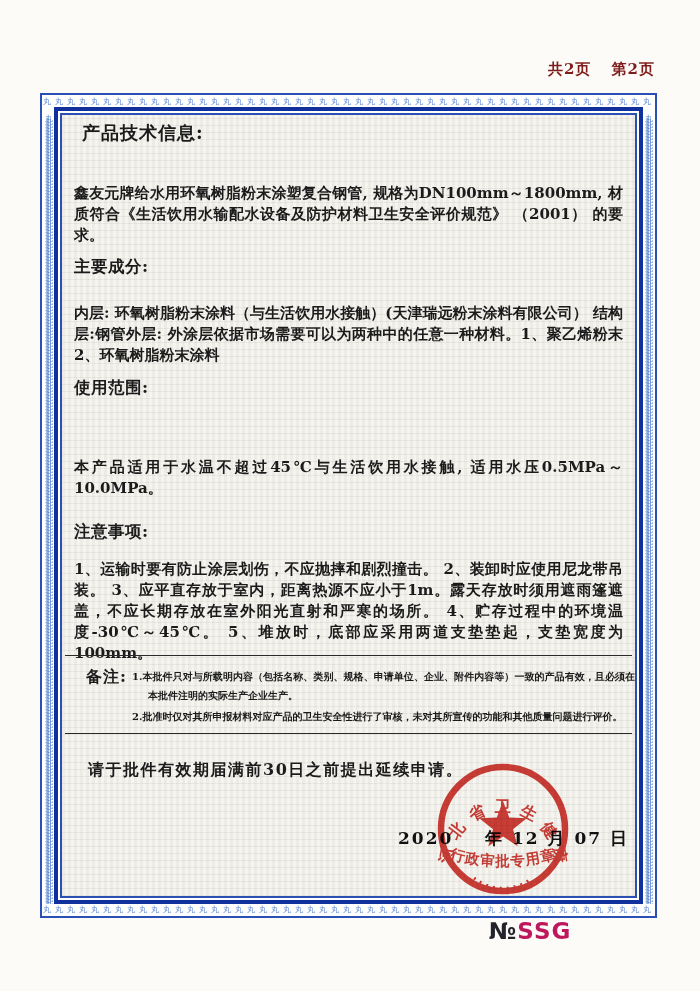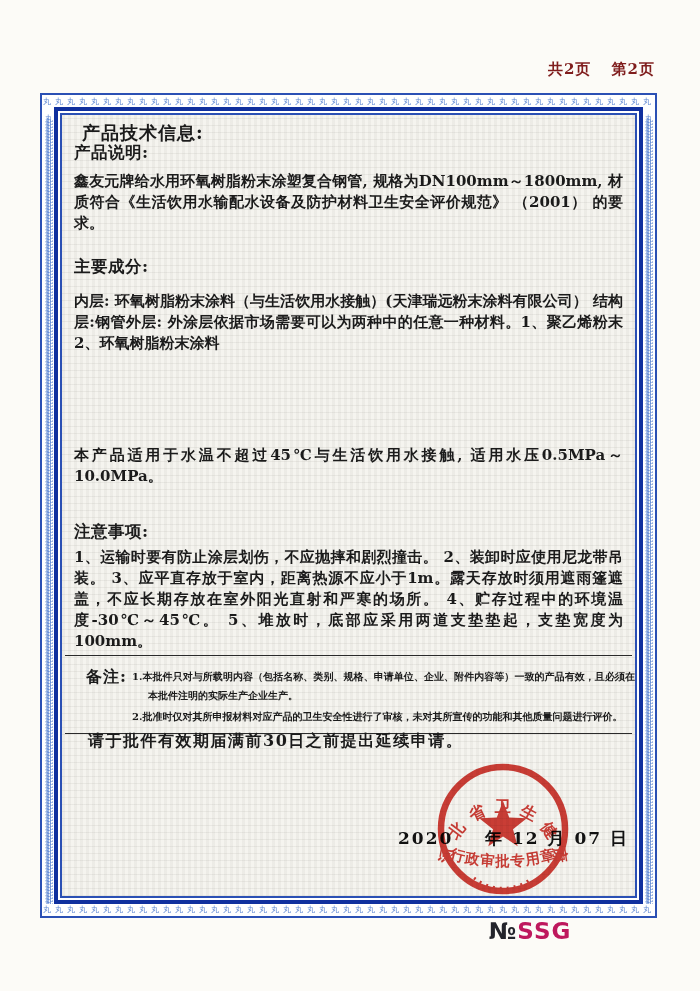--- a/index.html
+++ b/index.html
@@ -56,33 +56,33 @@
     overflow:visible;
   }
   
   .abs{position:absolute;left:12px;right:12px;}
   .doc-title{top:6px;left:20px;font-size:18px;font-weight:bold;letter-spacing:1px;}
   .sec-label{font-size:16.5px;font-weight:bold;letter-spacing:.5px;}
   .lbl-desc{top:27px;}
   .lbl-comp{top:141px;}
   .lbl-scope{top:262px;}
   .lbl-notes{top:406px;}
-  .body-text{font-size:15px;line-height:21px;font-weight:600;text-align:justify;}
+  .body-text{font-size:15px;line-height:21px;font-weight:600;text-align:justify;margin-top:12px;}
   .txt-desc{top:56px;}
   .txt-comp{top:176px;}
   .txt-scope{top:330px;}
   .txt-notes{top:432px;}
   .rule{position:absolute;left:3px;right:3px;height:0;border-top:1.6px solid #2a2a2a;}
   .rule1{top:540px;}
   .rule2{top:618px;}
   .remark{position:absolute;top:552px;left:24px;right:0;display:flex;}
   .remark-label{font-size:16px;font-weight:bold;flex:0 0 46px;letter-spacing:1px;}
   .remark-items{font-size:10px;line-height:19px;font-weight:600;}
   .remark-item{padding-left:16px;text-indent:-16px;margin-bottom:2px;text-align:justify;}
-  .renewal{position:absolute;top:616px;left:26px;font-size:16px;font-weight:bold;letter-spacing:1.5px;}
+  .renewal{position:absolute;top:645px;left:26px;font-size:16px;font-weight:bold;letter-spacing:1.5px;}
   .date-line{
     position:absolute;top:712px;left:336px;
     font-size:17px;font-weight:600;letter-spacing:2px;white-space:pre;color:#111;
   }
   
   .stamp{
     position:absolute;top:629px;left:356px;width:170px;height:170px;
     mix-blend-mode:multiply;opacity:.93;z-index:5;pointer-events:none;
   }
 </style>
@@ -99,26 +99,26 @@
     <div class="gs gs-top">丸丸丸丸丸丸丸丸丸丸丸丸丸丸丸丸丸丸丸丸丸丸丸丸丸丸丸丸丸丸丸丸丸丸丸丸丸丸丸丸丸丸丸丸丸丸丸丸丸丸丸丸丸丸丸丸丸丸丸丸丸丸丸丸丸丸丸丸丸丸丸丸丸丸丸丸丸丸丸丸丸丸丸丸丸丸丸丸丸丸丸丸丸丸丸丸丸丸丸丸丸丸丸丸丸丸丸丸丸丸丸丸丸丸丸丸丸丸丸丸丸丸丸丸丸丸丸丸丸丸丸丸丸丸丸丸丸丸丸丸丸丸丸丸丸丸丸丸丸丸丸丸丸丸丸丸丸丸丸丸丸丸丸丸丸丸丸丸丸丸丸丸丸丸丸丸丸丸丸丸丸丸丸丸丸丸丸丸丸丸丸丸丸丸丸丸丸丸丸丸丸丸丸丸丸丸丸丸丸丸丸丸丸丸丸丸丸丸丸丸丸丸丸丸丸丸丸丸丸丸丸丸丸丸丸丸丸丸丸丸丸丸丸丸丸丸丸丸丸丸丸丸丸丸丸丸丸丸丸丸丸丸丸丸丸丸丸丸丸丸丸丸丸丸丸丸丸丸丸丸丸丸丸丸丸丸丸丸丸丸丸丸丸丸丸丸丸丸丸丸</div>
     <div class="gs gs-bottom">丸丸丸丸丸丸丸丸丸丸丸丸丸丸丸丸丸丸丸丸丸丸丸丸丸丸丸丸丸丸丸丸丸丸丸丸丸丸丸丸丸丸丸丸丸丸丸丸丸丸丸丸丸丸丸丸丸丸丸丸丸丸丸丸丸丸丸丸丸丸丸丸丸丸丸丸丸丸丸丸丸丸丸丸丸丸丸丸丸丸丸丸丸丸丸丸丸丸丸丸丸丸丸丸丸丸丸丸丸丸丸丸丸丸丸丸丸丸丸丸丸丸丸丸丸丸丸丸丸丸丸丸丸丸丸丸丸丸丸丸丸丸丸丸丸丸丸丸丸丸丸丸丸丸丸丸丸丸丸丸丸丸丸丸丸丸丸丸丸丸丸丸丸丸丸丸丸丸丸丸丸丸丸丸丸丸丸丸丸丸丸丸丸丸丸丸丸丸丸丸丸丸丸丸丸丸丸丸丸丸丸丸丸丸丸丸丸丸丸丸丸丸丸丸丸丸丸丸丸丸丸丸丸丸丸丸丸丸丸丸丸丸丸丸丸丸丸丸丸丸丸丸丸丸丸丸丸丸丸丸丸丸丸丸丸丸丸丸丸丸丸丸丸丸丸丸丸丸丸丸丸丸丸丸丸丸丸丸丸丸丸丸丸丸丸丸丸丸丸丸</div>
     <div class="gs gs-left">丸丸丸丸丸丸丸丸丸丸丸丸丸丸丸丸丸丸丸丸丸丸丸丸丸丸丸丸丸丸丸丸丸丸丸丸丸丸丸丸丸丸丸丸丸丸丸丸丸丸丸丸丸丸丸丸丸丸丸丸丸丸丸丸丸丸丸丸丸丸丸丸丸丸丸丸丸丸丸丸丸丸丸丸丸丸丸丸丸丸丸丸丸丸丸丸丸丸丸丸丸丸丸丸丸丸丸丸丸丸丸丸丸丸丸丸丸丸丸丸丸丸丸丸丸丸丸丸丸丸丸丸丸丸丸丸丸丸丸丸丸丸丸丸丸丸丸丸丸丸丸丸丸丸丸丸丸丸丸丸丸丸丸丸丸丸丸丸丸丸丸丸丸丸丸丸丸丸丸丸丸丸丸丸丸丸丸丸丸丸丸丸丸丸丸丸丸丸丸丸丸丸丸丸丸丸丸丸丸丸丸丸丸丸丸丸丸丸丸丸丸丸丸丸丸丸丸丸丸丸丸丸丸丸丸丸丸丸丸丸丸丸丸丸丸丸丸丸丸丸丸丸丸丸丸丸丸丸丸丸丸丸丸丸丸丸丸丸丸丸丸丸丸丸丸丸丸丸丸丸丸丸丸丸丸丸丸丸丸丸丸丸丸丸丸丸丸丸丸丸</div>
     <div class="gs gs-right">丸丸丸丸丸丸丸丸丸丸丸丸丸丸丸丸丸丸丸丸丸丸丸丸丸丸丸丸丸丸丸丸丸丸丸丸丸丸丸丸丸丸丸丸丸丸丸丸丸丸丸丸丸丸丸丸丸丸丸丸丸丸丸丸丸丸丸丸丸丸丸丸丸丸丸丸丸丸丸丸丸丸丸丸丸丸丸丸丸丸丸丸丸丸丸丸丸丸丸丸丸丸丸丸丸丸丸丸丸丸丸丸丸丸丸丸丸丸丸丸丸丸丸丸丸丸丸丸丸丸丸丸丸丸丸丸丸丸丸丸丸丸丸丸丸丸丸丸丸丸丸丸丸丸丸丸丸丸丸丸丸丸丸丸丸丸丸丸丸丸丸丸丸丸丸丸丸丸丸丸丸丸丸丸丸丸丸丸丸丸丸丸丸丸丸丸丸丸丸丸丸丸丸丸丸丸丸丸丸丸丸丸丸丸丸丸丸丸丸丸丸丸丸丸丸丸丸丸丸丸丸丸丸丸丸丸丸丸丸丸丸丸丸丸丸丸丸丸丸丸丸丸丸丸丸丸丸丸丸丸丸丸丸丸丸丸丸丸丸丸丸丸丸丸丸丸丸丸丸丸丸丸丸丸丸丸丸丸丸丸丸丸丸丸丸丸丸丸丸丸</div>
 
     <div class="frame-mid">
       <div class="frame-inner">
         <div class="content">
 
           <div class="abs doc-title">产品技术信息:</div>
-          <div class="abs sec-label lbl-desc">产品说明:</div>
           <div class="abs body-text txt-desc">鑫友元牌给水用环氧树脂粉末涂塑复合钢管, 规格为DN100mm～1800mm, 材质符合《生活饮用水输配水设备及防护材料卫生安全评价规范》 （2001） 的要求。</div>
 
           <div class="abs sec-label lbl-comp">主要成分:</div>
           <div class="abs body-text txt-comp">内层: 环氧树脂粉末涂料（与生活饮用水接触）(天津瑞远粉末涂料有限公司）  结构层:钢管外层: 外涂层依据市场需要可以为两种中的任意一种材料。1、聚乙烯粉末2、环氧树脂粉末涂料</div>
 
+          <div class="abs sec-label lbl-scope">使用范围:</div>
           <div class="abs body-text txt-scope">本产品适用于水温不超过45℃与生活饮用水接触, 适用水压0.5MPa～10.0MPa。</div>
 
           <div class="abs sec-label lbl-notes">注意事项:</div>
           <div class="abs body-text txt-notes">1、运输时要有防止涂层划伤，不应抛摔和剧烈撞击。 2、装卸时应使用尼龙带吊装。 3、应平直存放于室内，距离热源不应小于1m。露天存放时须用遮雨篷遮盖，不应长期存放在室外阳光直射和严寒的场所。 4、贮存过程中的环境温度-30℃～45℃。 5、堆放时，底部应采用两道支垫垫起，支垫宽度为100mm。</div>
 
           <div class="rule rule1"></div>
 
           <div class="remark">
             <div class="remark-label">备注:</div>
             <div class="remark-items">

